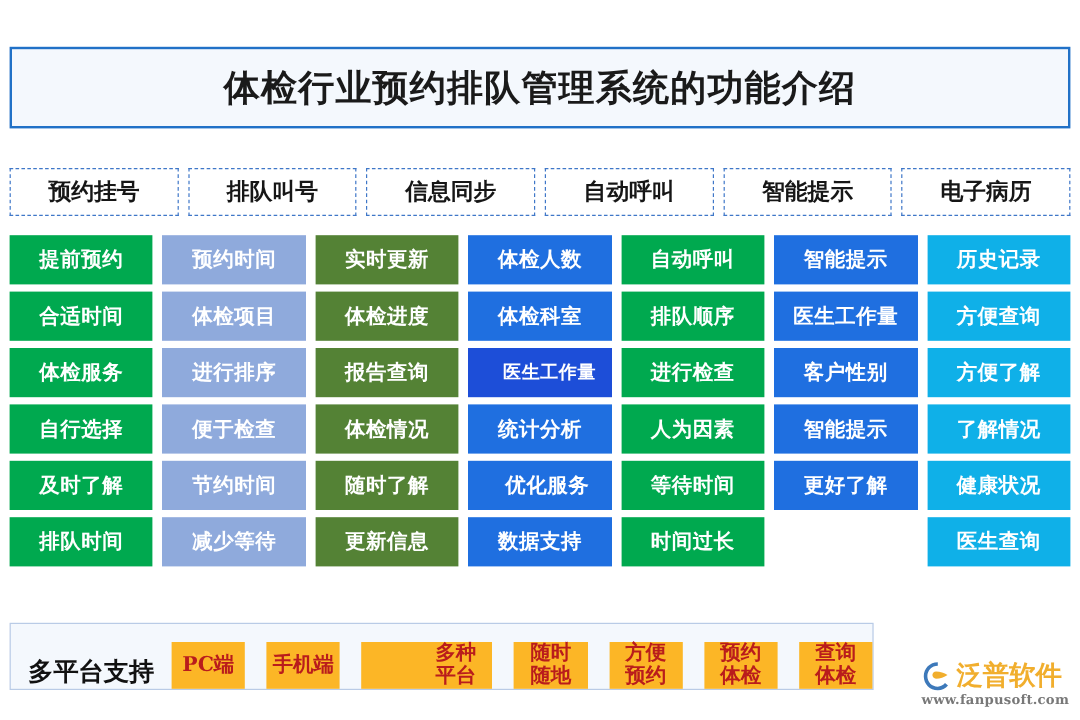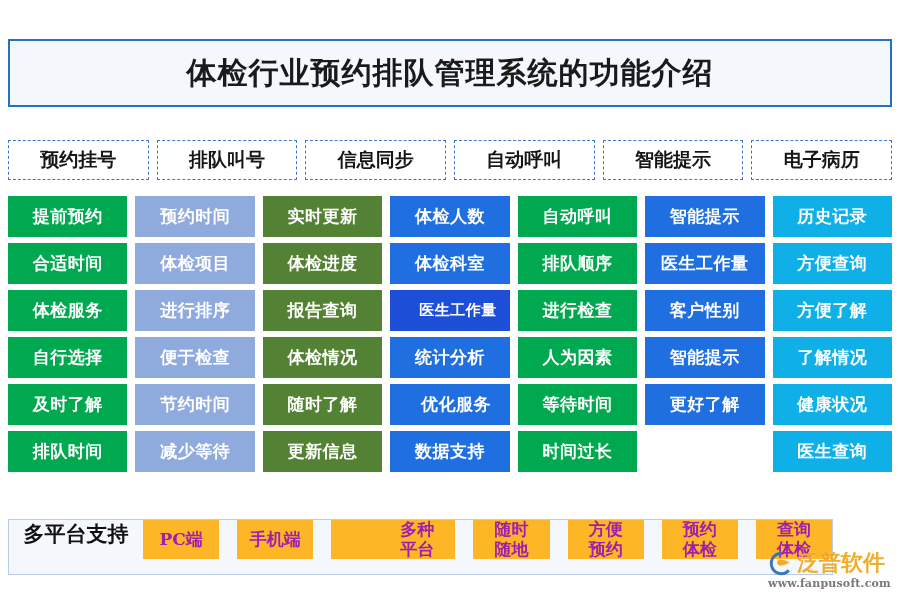--- a/index.html
+++ b/index.html
@@ -90,27 +90,27 @@
     white-space: nowrap;
     letter-spacing: 0.5px;
   }
   .cell.small { font-size: 15px; }
 
   
   .bottom-bar {
     position: absolute;
     left: 8px;
     top: 519px;
-    width: 825px;
+    width: 720px;
     height: 56px;
     box-sizing: border-box;
     border: 1px solid #b9cbe6;
     background: #f4f8fd;
     display: flex;
-    align-items: flex-start;
+    align-items: flex-end;
   }
   .bottom-label {
     width: 134px;
     display: flex;
     align-items: center;
     justify-content: center;
     font-family: "DejaVu Serif", "Liberation Serif", serif;
     font-weight: bold;
     font-size: 21px;
     color: #111111;
@@ -121,21 +121,21 @@
     display: flex;
     align-items: stretch;
   }
   .bottom-spacer { width: 18px; flex: 0 0 auto; }
   .bottom-chip {
     flex: 1 1 0;
     display: flex;
     flex-direction: column;
     align-items: center;
     justify-content: center;
-    color: #a21caf;
+    color: #b91c1c;
     font-family: "DejaVu Serif", "Liberation Serif", serif;
     font-weight: bold;
     font-size: 17px;
     line-height: 1.15;
     white-space: nowrap;
   }
   .bottom-chip .ln { display: block; }
 
   
   .watermark {

